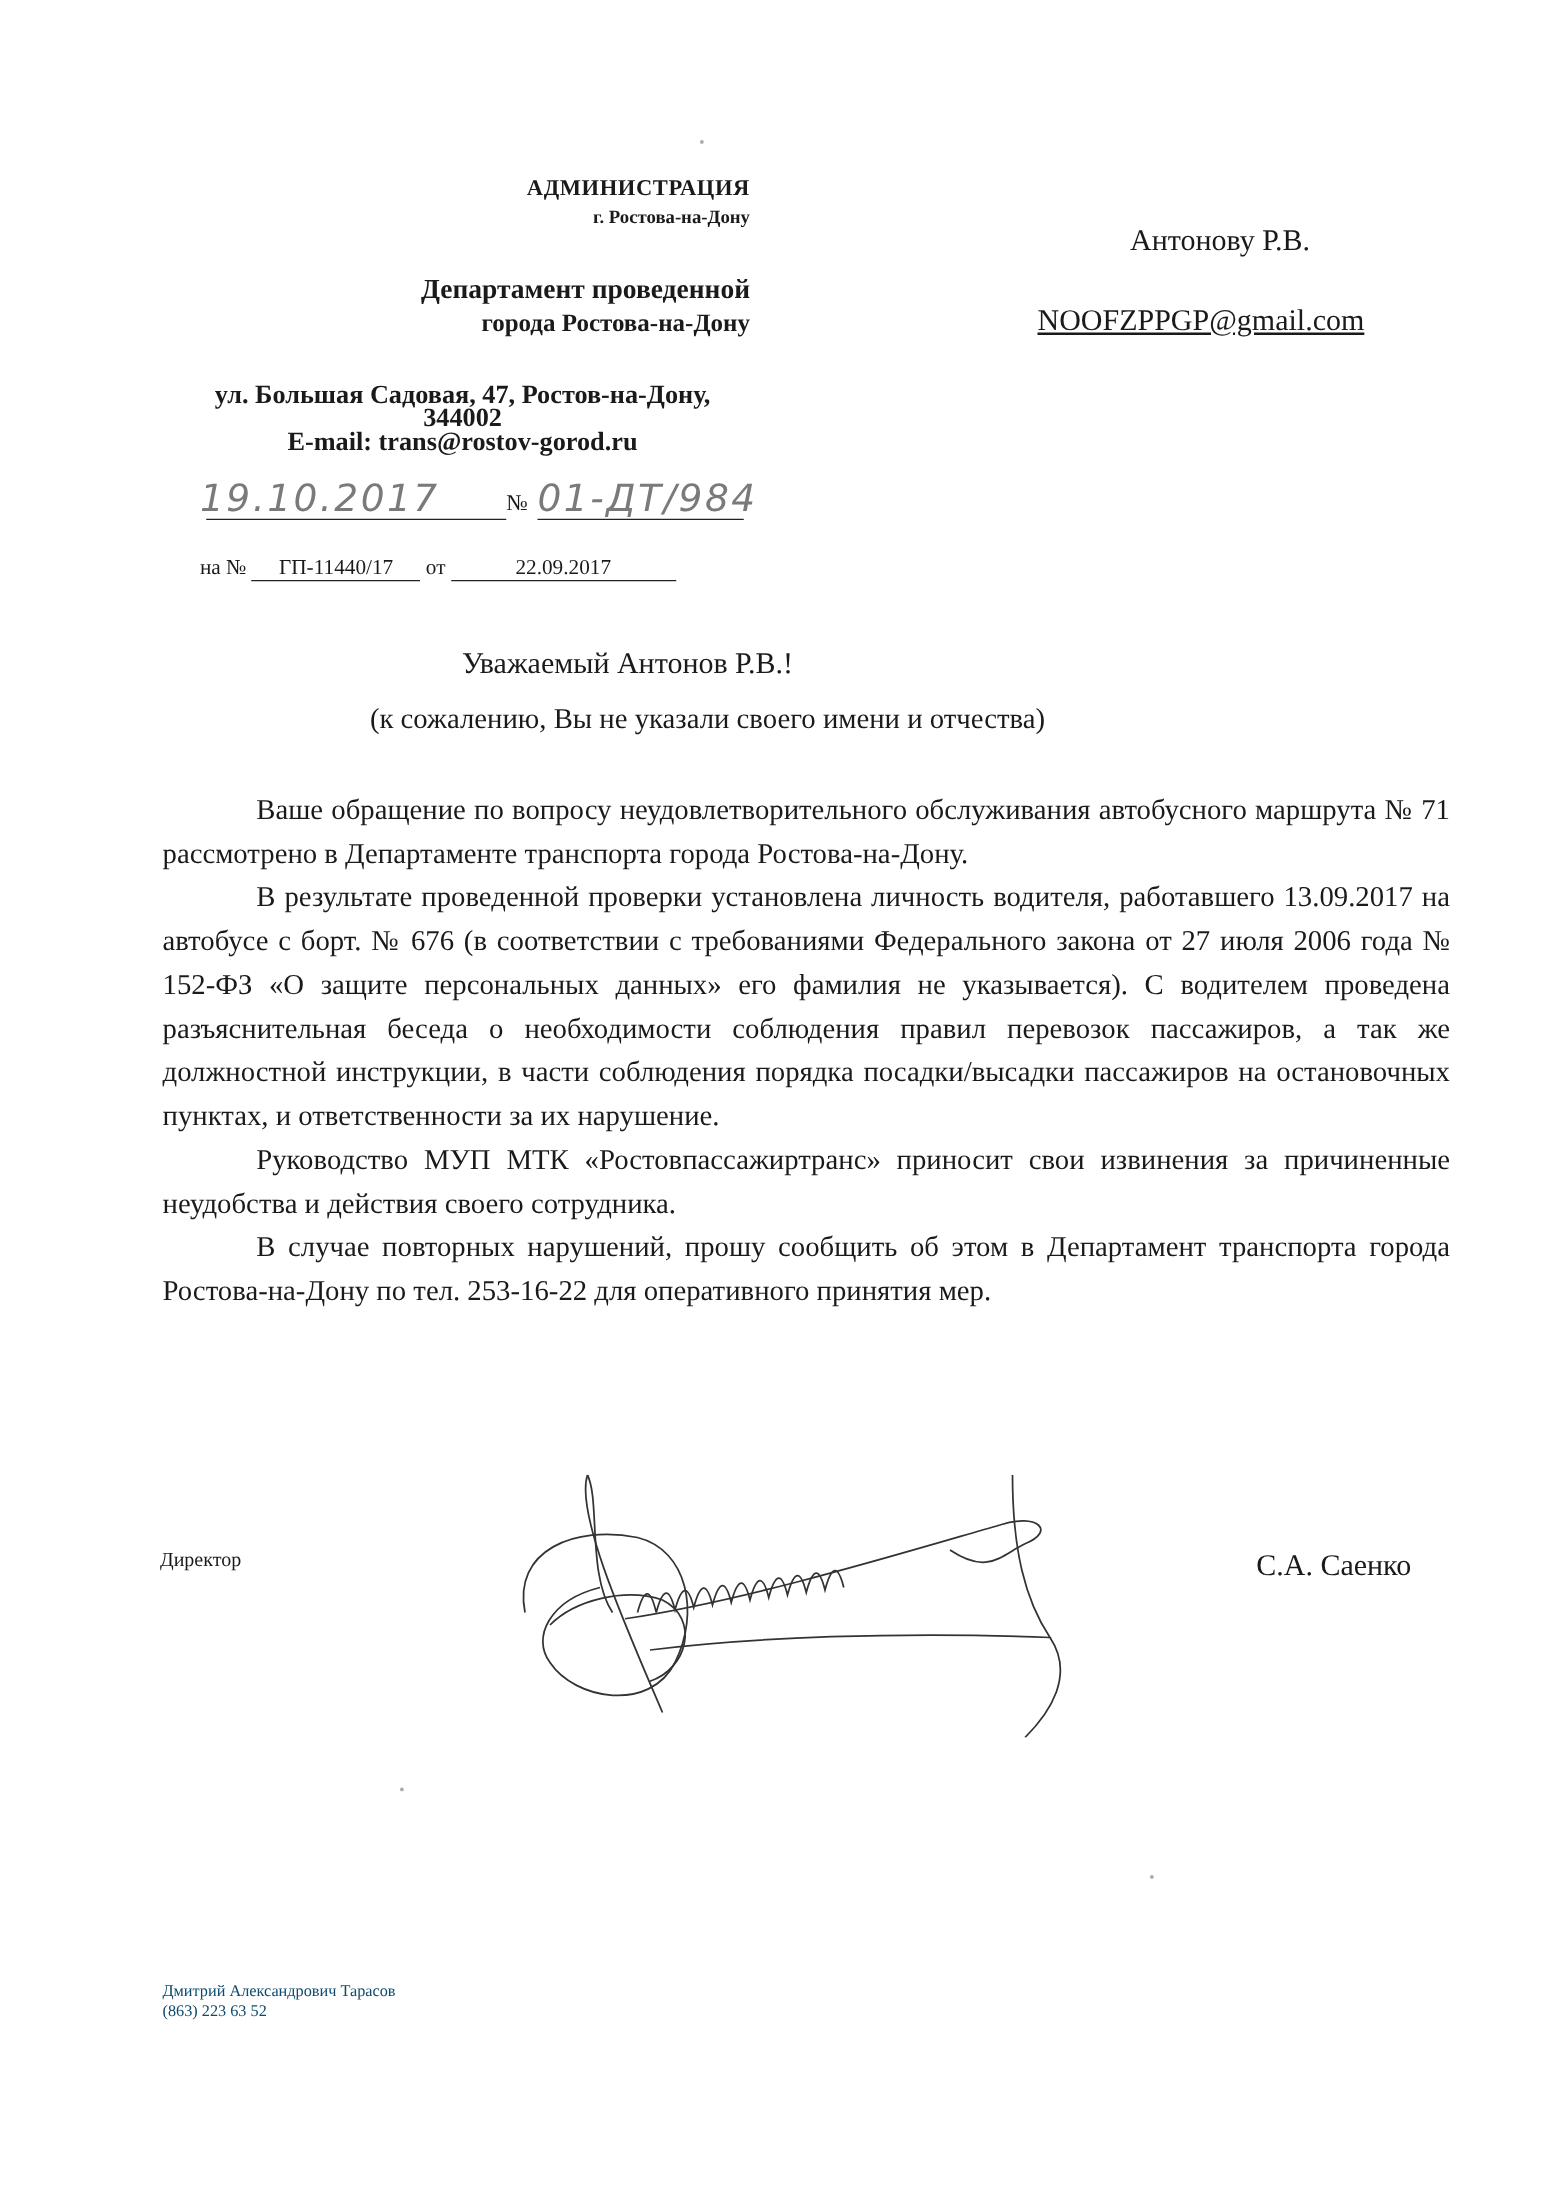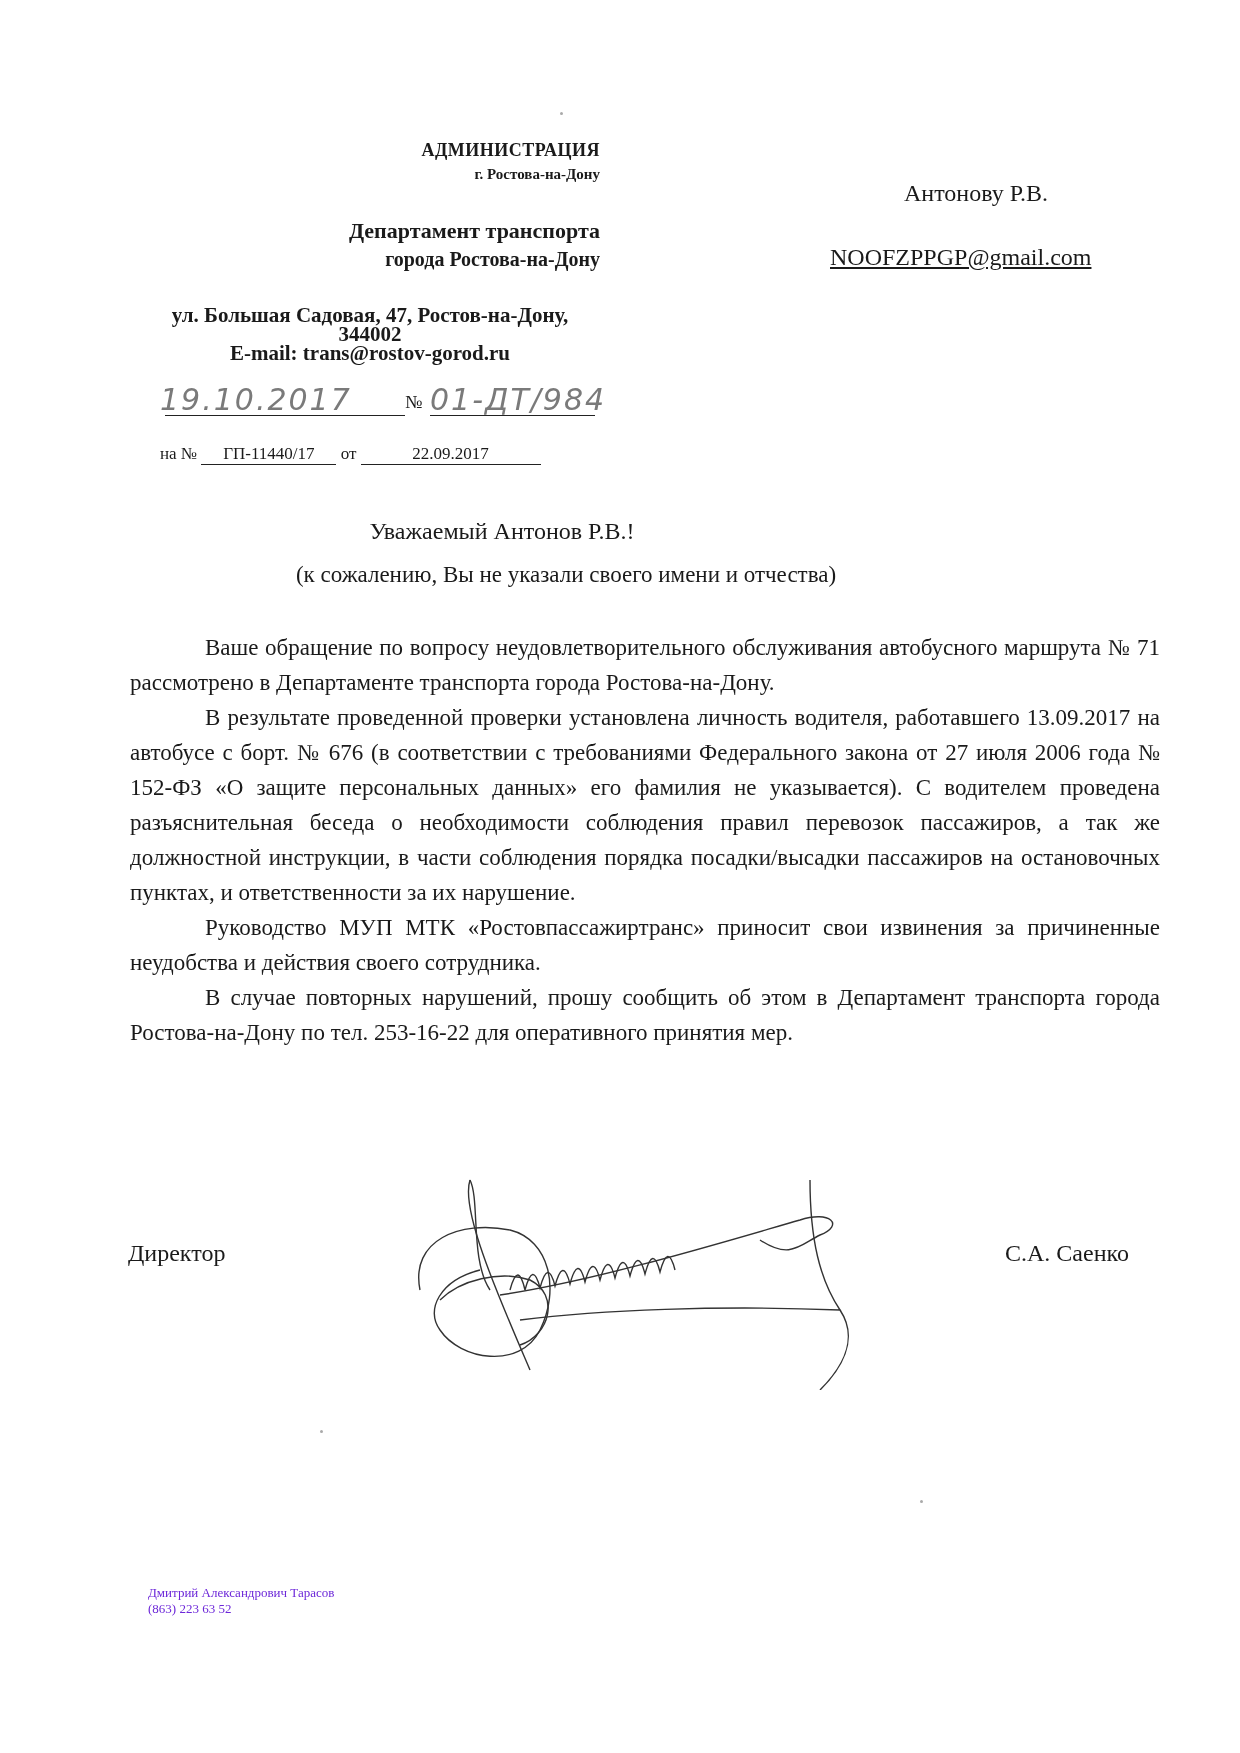--- a/index.html
+++ b/index.html
@@ -17,32 +17,32 @@
   .reg-no { top: 392px; left: 405px; font-size: 18px; }
   .reg-line2 { top: 415px; left: 430px; width: 165px; border-bottom: 1px solid #222; }
   .ref { top: 444px; left: 160px; font-size: 17px; white-space: nowrap; }
   .ref .u { display: inline-block; border-bottom: 1px solid #222; text-align: center; }
   .recip { top: 180px; left: 904px; font-size: 24px; }
   .email { top: 244px; left: 830px; font-size: 24px; text-decoration: underline; text-align: right; }
   .greet { top: 518px; left: 0; width: 1004px; text-align: center; font-size: 24px; }
   .greet2 { top: 562px; left: 0; width: 1132px; text-align: center; font-size: 23px; }
   .body { top: 630px; left: 130px; width: 1030px; font-size: 23px; line-height: 35px; text-align: justify; }
   .body p { margin: 0; text-indent: 75px; }
-  .sig-title { top: 1240px; left: 128px; font-size: 24px; }
+  .sig-title { top: 1240px; left: 128px; font-size: 16px; }
   .sig-name { top: 1240px; left: 1005px; font-size: 24px; }
   .signature { top: 1170px; left: 400px; width: 520px; height: 220px; }
-  .exec { top: 1585px; left: 148px; font-size: 13px; line-height: 16px; color: #6d28d9; }
+  .exec { top: 1585px; left: 130px; font-size: 13px; line-height: 16px; color: #0c4a6e; }
   .dot { width: 3px; height: 3px; background: #aaa; border-radius: 50%; }
 </style>
 </head>
 <body>
 
 <div class="abs hdr adm">АДМИНИСТРАЦИЯ</div>
 <div class="abs hdr city">г. Ростова-на-Дону</div>
-<div class="abs hdr dept">Департамент транспорта</div>
+<div class="abs hdr dept">Департамент проведенной</div>
 <div class="abs hdr dept2">города Ростова-на-Дону</div>
 <div class="abs addr">
   <div>ул. Большая Садовая, 47,  Ростов-на-Дону, 344002</div>
   <div>E-mail:  trans@rostov-gorod.ru</div>
 </div>
 
 <div class="abs reg">19.10.2017</div>
 <div class="abs reg-line1"></div>
 <div class="abs reg-no">№</div>
 <div class="abs reg" style="left:430px;">01-ДТ/984</div>

